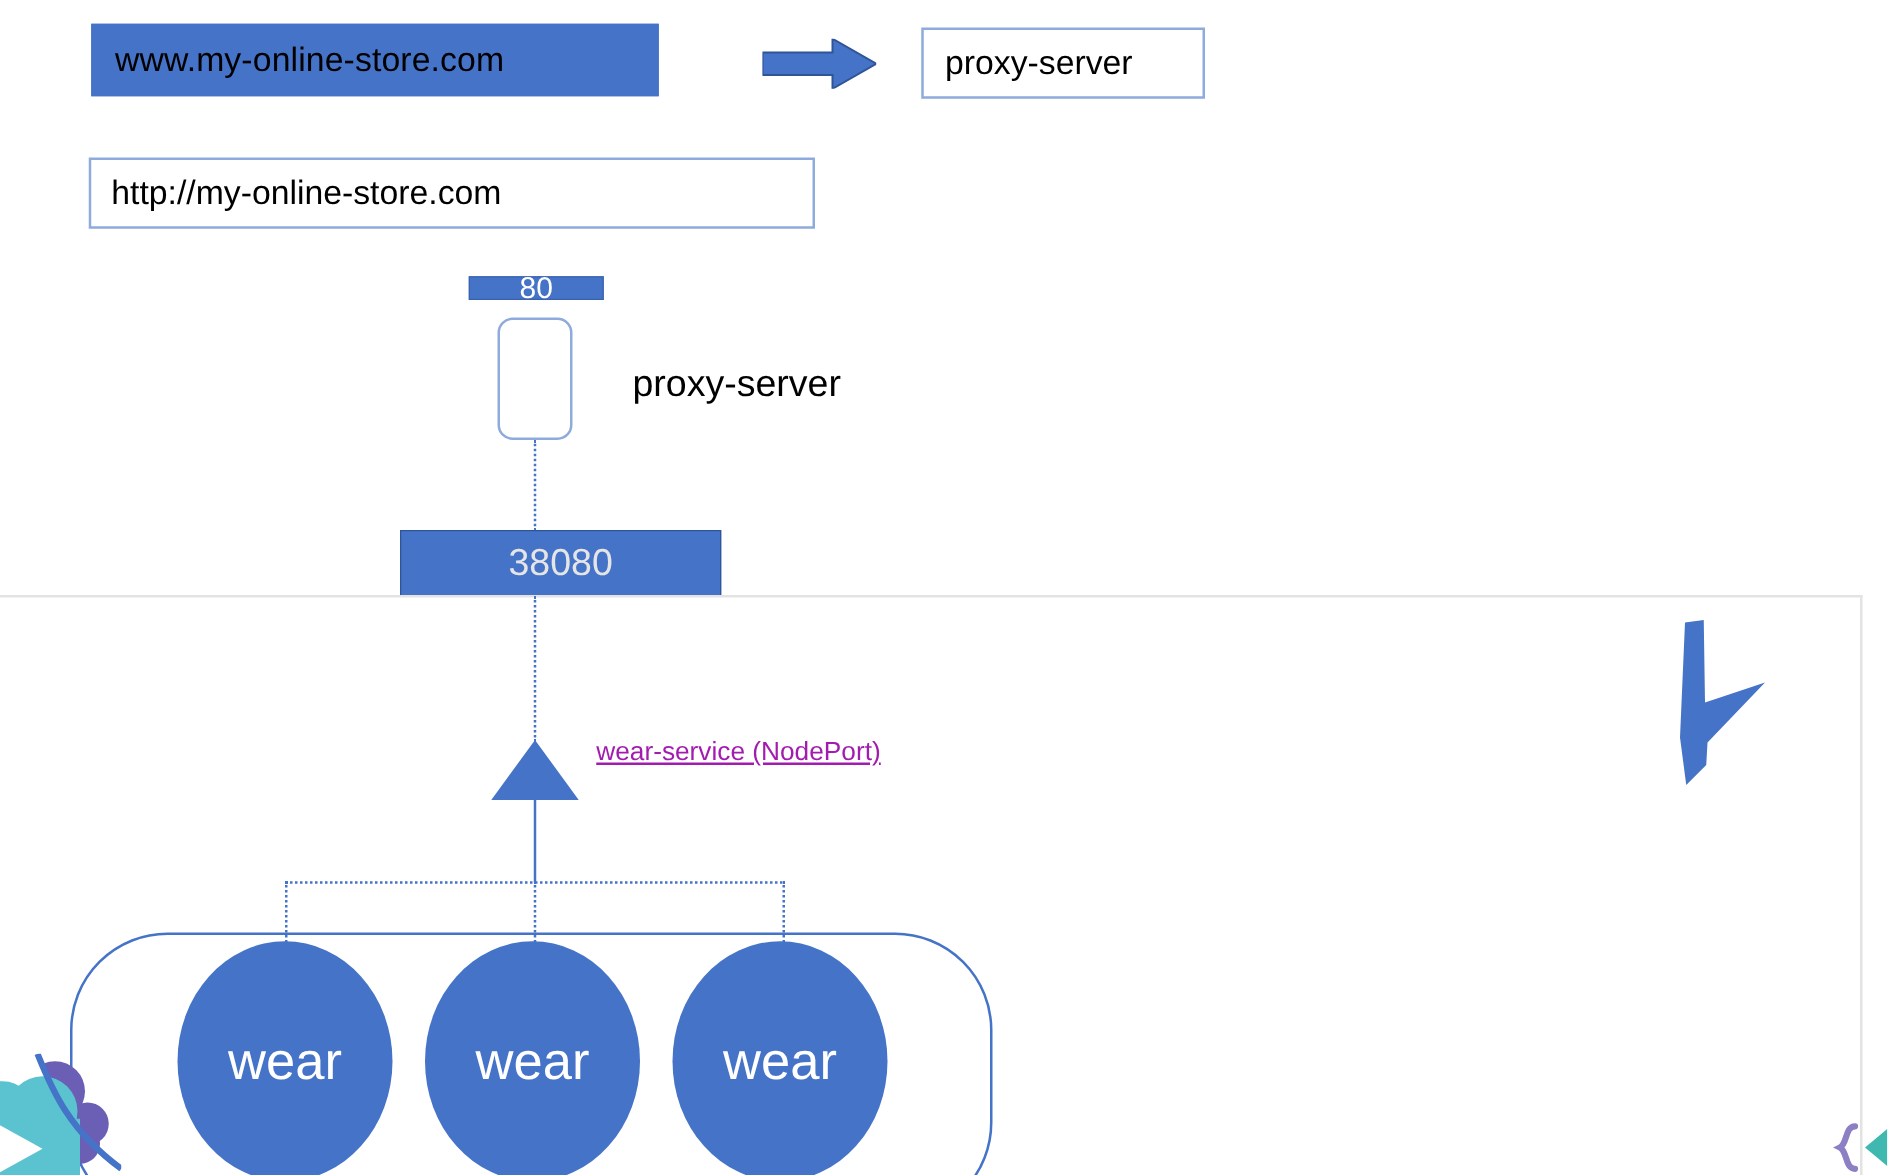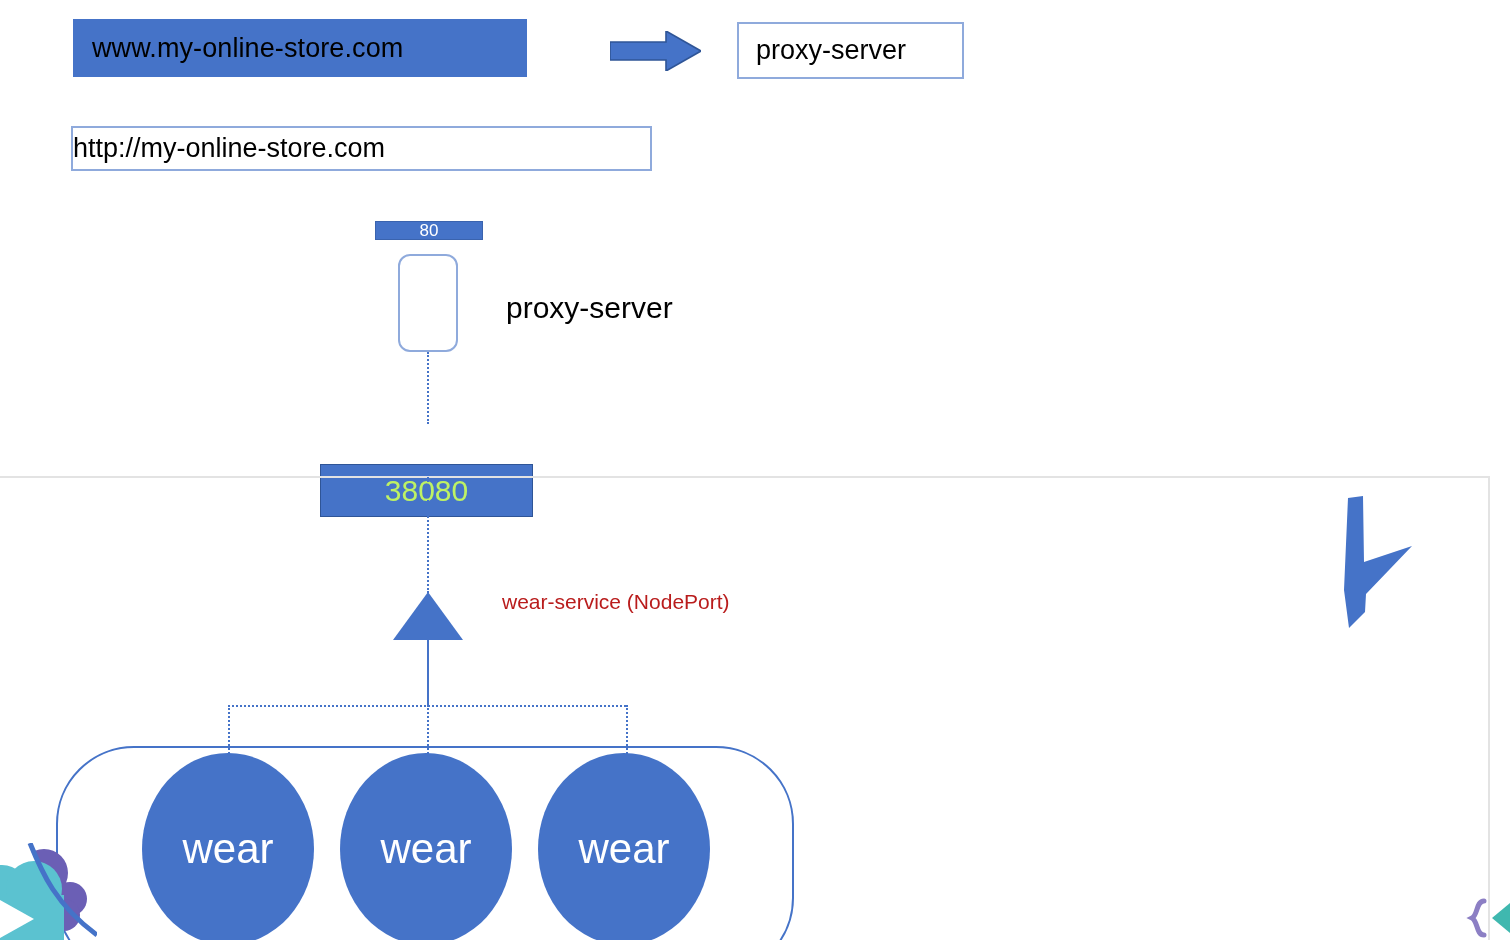--- a/index.html
+++ b/index.html
@@ -60,39 +60,40 @@
     top: 22px;
     width: 227px;
     height: 57px;
     padding-left: 17px;
     font-size: 27px;
   }
   .http-box {
     left: 71px;
     top: 126px;
     width: 581px;
-    height: 45px;
+    height: 57px;
+    padding-left: 16px;
     font-size: 27px;
   }
 
   
   .port80-chip {
     position: absolute;
     left: 375px;
     top: 221px;
     width: 108px;
     height: 19px;
     background: #4573C8;
     border: 1px solid #3A63AE;
     box-sizing: border-box;
     display: flex;
     align-items: center;
     justify-content: center;
     color: #ffffff;
-    font-size: 17px;
+    font-size: 24px;
   }
 
   .proxy-node-rect {
     position: absolute;
     left: 398px;
     top: 254px;
     width: 60px;
     height: 98px;
     background: #ffffff;
     border: 2px solid #8FAADC;
@@ -128,31 +129,30 @@
 
   .conn-proxy-to-38080 { left: 427px; top: 352px; height: 72px; }
   .conn-38080-to-tri   { left: 427px; top: 477px; height: 116px; }
   .conn-tri-to-bracket { left: 427px; top: 640px; height: 66px; }
 
   
   .port38080-chip {
     position: absolute;
     left: 320px;
     top: 424px;
-    width: 213px;
+    width: 257px;
     height: 53px;
     background: #4573C8;
     border: 1px solid #2F5597;
     box-sizing: border-box;
     display: flex;
     align-items: center;
     justify-content: center;
-    color: #bef264;
+    color: #e5e5e5;
     font-size: 30px;
-    margin-top: 40px;
   }
 
   
   .cluster-panel {
     position: absolute;
     left: -2px;
     top: 476px;
     width: 1492px;
     height: 466px;
     border: 2px solid #E3E3E3;
@@ -168,25 +168,26 @@
     left: 393px;
     top: 592px;
     width: 0;
     height: 0;
     border-left: 35px solid transparent;
     border-right: 35px solid transparent;
     border-bottom: 48px solid #4573C8;
   }
   .svc-label {
     position: absolute;
-    left: 502px;
+    left: 477px;
     top: 590px;
     font-size: 21px;
-    color: #b91c1c;
+    color: #a21caf;
     white-space: nowrap;
+    text-decoration: underline;
   }
 
   
   .bracket-h { left: 228px; top: 705px; width: 398px; }
   .bracket-l { left: 228px; top: 705px; height: 68px; }
   .bracket-c { left: 427px; top: 705px; height: 68px; }
   .bracket-r { left: 626px; top: 705px; height: 68px; }
 
   
   .node-container {

